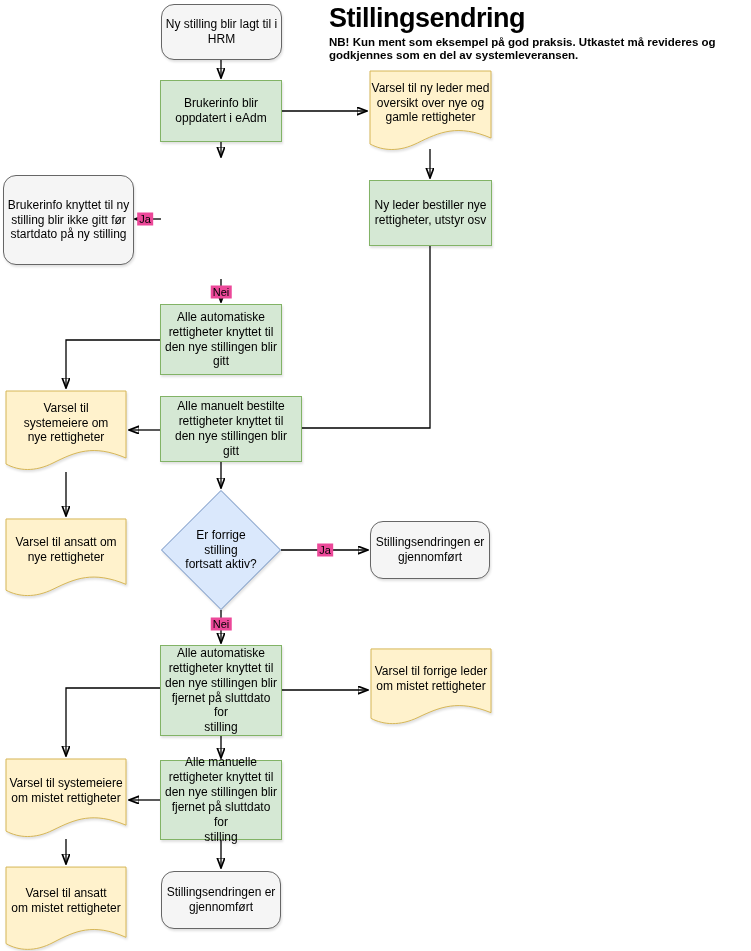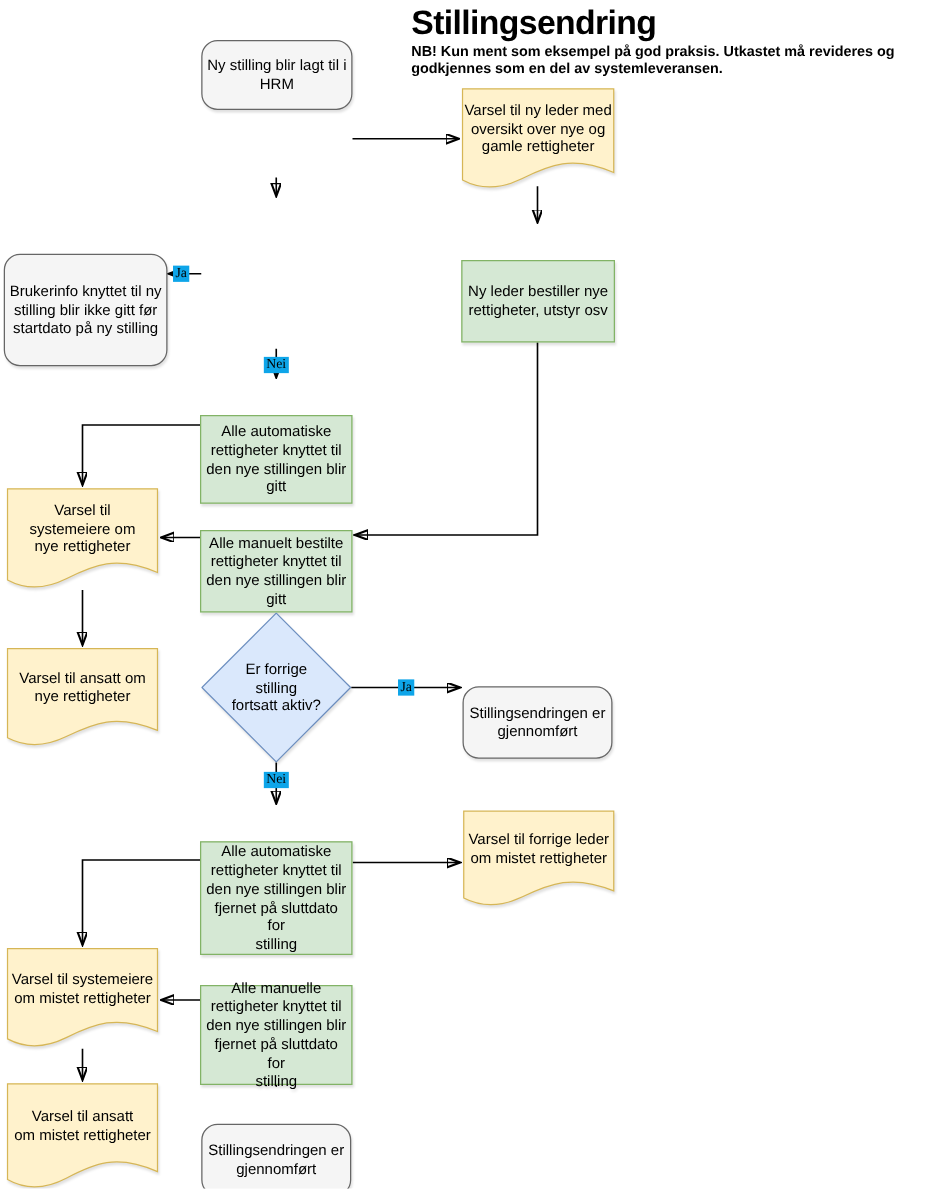--- a/index.html
+++ b/index.html
@@ -9,38 +9,38 @@
   }
   svg.edges { position:absolute; left:0; top:0; width:751px; height:951px; z-index:0; }
   svg.edges path { fill:none; stroke:var(--connector,#000); stroke-width:1.3px; }
 
   .node {
     position:absolute; box-sizing:border-box; z-index:1;
     display:flex; align-items:center; justify-content:center;
     text-align:center; font-size:12px; line-height:1.24; white-space:pre-line;
     filter:drop-shadow(1px 2px 1px rgba(0,0,0,0.12));
   }
-  .box { border:1px solid #000; padding:2px 3px;margin-top:28px; }
+  .box { border:1px solid #000; padding:2px 3px; }
   .green { background:var(--green-fill,#d5e8d4); border-color:var(--green-stroke,#82b366); }
   .grey  { background:var(--grey-fill,#f5f5f5);  border-color:var(--grey-stroke,#666666); }
   .rounded { border-radius:13px; }
 
   .shape-node { background:transparent; border:none; padding:16px; }
   .shape-node svg.shape { position:absolute; left:0; top:0; width:100%; height:100%; }
   .shape-node .txt { position:relative; z-index:1; padding:0 2px; }
   .note .txt {
     position:absolute; left:0; right:0; top:0; height:calc(100% - 16px);
     display:flex; align-items:center; justify-content:center;
   }
   .note path { fill:var(--yellow-fill,#fff2cc); stroke:var(--yellow-stroke,#d6b656); }
   .diamond polygon { fill:var(--blue-fill,#dae8fc); stroke:var(--blue-stroke,#6c8ebf); }
 
   .edge-label {
     position:absolute; z-index:2; transform:translate(-50%,-50%);
-    font-size:11px; line-height:1; background:#0ea5e9; padding:1px 2px;font-family:Liberation Serif, serif;
+    font-size:11px; line-height:1; background:#ec4899; padding:1px 2px;
   }
 
   .title-block { position:absolute; left:329px; top:4px; z-index:1; }
   .title-block h1 { margin:0; font-size:27px; line-height:1.1; font-weight:700; letter-spacing:-0.5px; }
   .title-block .subtitle { margin:2px 0 0; width:424px; font-size:11.5px; font-weight:700; line-height:1.2; white-space:pre-line; }
 </style>
 </head>
 <body>
 
 <div class="canvas">
@@ -76,20 +76,24 @@
     <h1>Stillingsendring</h1>
     <p class="subtitle">NB! Kun ment som eksempel på god praksis. Utkastet må revideres og
 godkjennes som en del av systemleveransen.</p>
   </div>
 
   <div class="node box grey rounded" style="left:161px;top:4px;width:121px;height:56px;">
     <span class="txt">Ny stilling blir lagt til i
 HRM</span>
   </div>
 
+  <div class="node box green" style="left:160px;top:80px;width:122px;height:62px;">
+    <span class="txt">Brukerinfo blir
+oppdatert i eAdm</span>
+  </div>
 
   <div class="node shape-node note" style="left:369px;top:70px;width:123px;height:82px;">
     <svg class="shape" viewBox="0 0 122 82" preserveAspectRatio="none">
       <path vector-effect="non-scaling-stroke" d="M1,1 L121,1 L121,68 C88,54 70,62 48,73 C30,82 14,81 1,74 Z"></path>
     </svg>
     <span class="txt">Varsel til ny leder med
 oversikt over nye og
 gamle rettigheter</span>
   </div>
 
@@ -105,21 +109,21 @@
 startdato på ny stilling</span>
   </div>
 
   <div class="node box green" style="left:160px;top:304px;width:122px;height:71px;">
     <span class="txt">Alle automatiske
 rettigheter knyttet til
 den nye stillingen blir
 gitt</span>
   </div>
 
-  <div class="node box green" style="left:160px;top:396px;width:122px;height:66px;">
+  <div class="node box green" style="left:160px;top:396px;width:142px;height:66px;">
     <span class="txt">Alle manuelt bestilte
 rettigheter knyttet til
 den nye stillingen blir
 gitt</span>
   </div>
 
   <div class="node shape-node note" style="left:5px;top:390px;width:122px;height:82px;">
     <svg class="shape" viewBox="0 0 122 82" preserveAspectRatio="none">
       <path vector-effect="non-scaling-stroke" d="M1,1 L121,1 L121,68 C88,54 70,62 48,73 C30,82 14,81 1,74 Z"></path>
     </svg>

